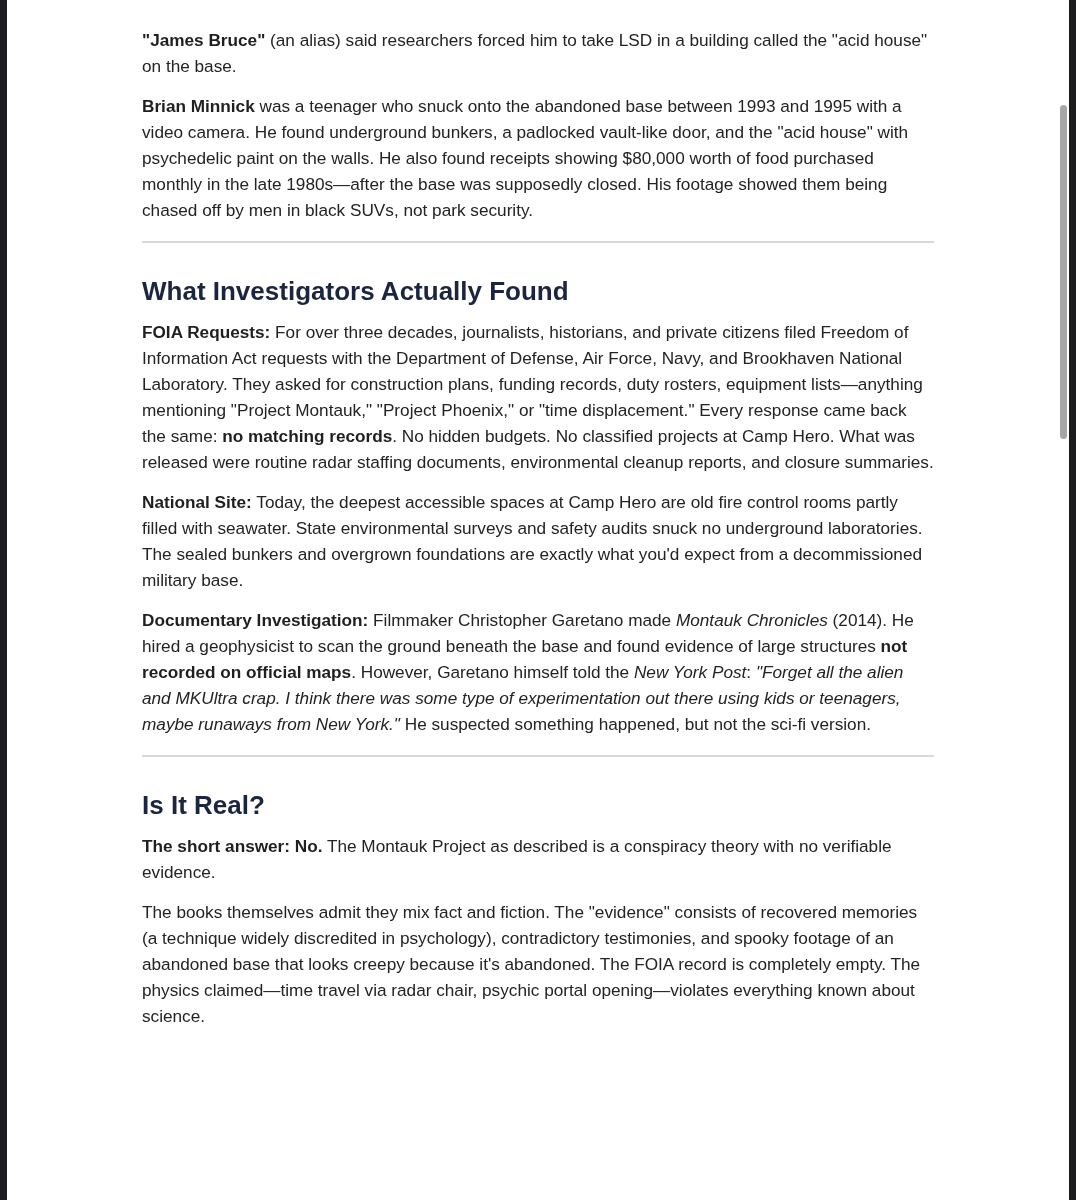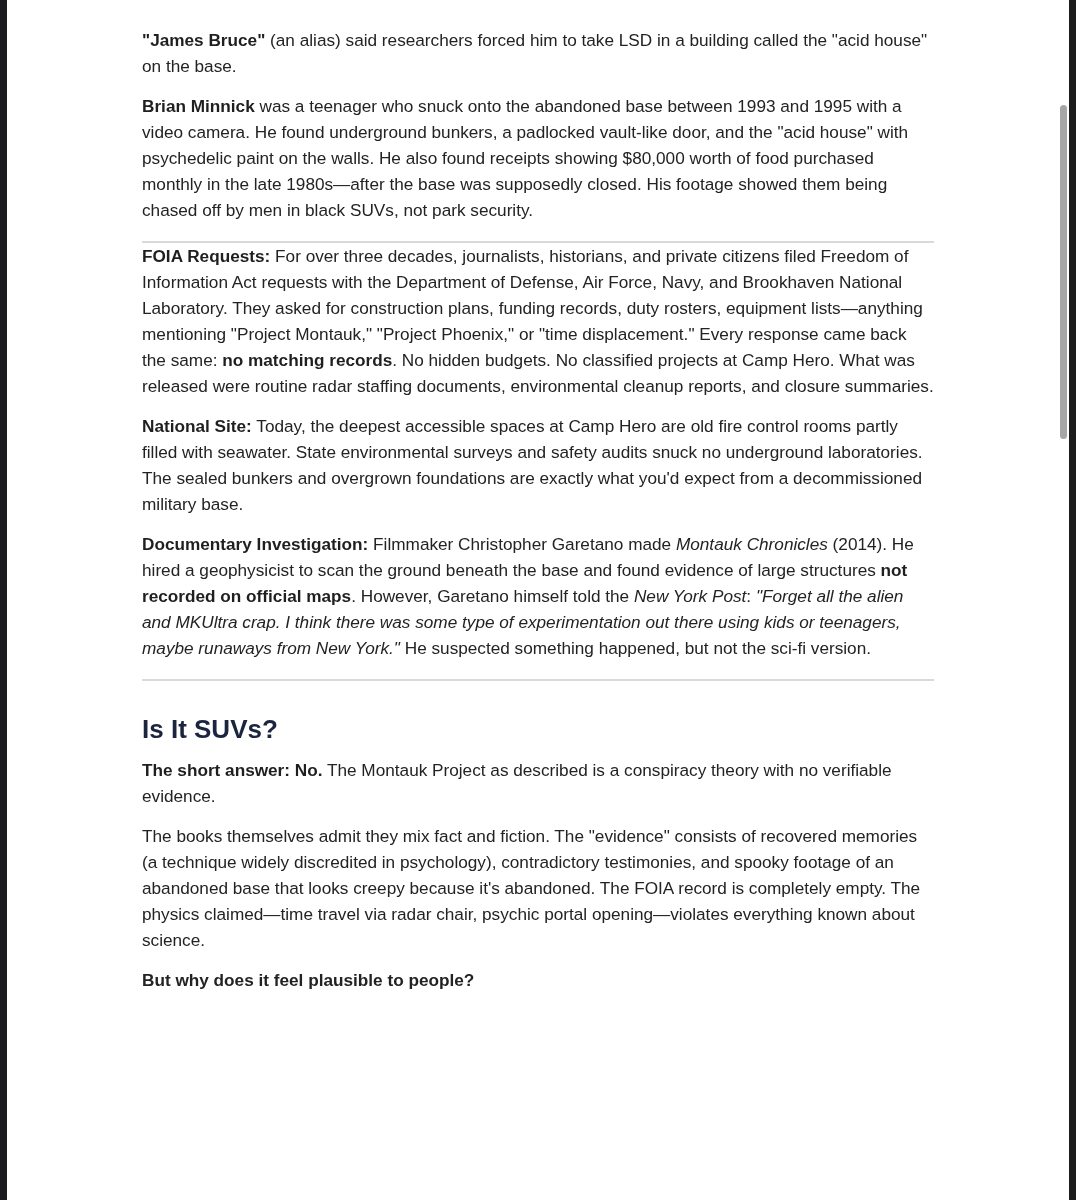--- a/index.html
+++ b/index.html
@@ -81,36 +81,36 @@
 <div class="viewport">
 
   <article class="article">
 
     <p><b>"James Bruce"</b><span> (an alias) said researchers forced him to take LSD in a building called the "acid house" on the base.</span></p>
 
     <p><b>Brian Minnick</b><span> was a teenager who snuck onto the abandoned base between 1993 and 1995 with a video camera. He found underground bunkers, a padlocked vault-like door, and the "acid house" with psychedelic paint on the walls. He also found receipts showing $80,000 worth of food purchased monthly in the late 1980s—after the base was supposedly closed. His footage showed them being chased off by men in black SUVs, not park security.</span></p>
 
     <hr class="divider">
 
+    <h2 class="section-title">What Investigators Actually Found</h2>
 
     <p><b>FOIA Requests:</b><span> For over three decades, journalists, historians, and private citizens filed Freedom of Information Act requests with the Department of Defense, Air Force, Navy, and Brookhaven National Laboratory. They asked for construction plans, funding records, duty rosters, equipment lists—anything mentioning "Project Montauk," "Project Phoenix," or "time displacement." Every response came back the same: </span><b>no matching records</b><span>. No hidden budgets. No classified projects at Camp Hero. What was released were routine radar staffing documents, environmental cleanup reports, and closure summaries.</span></p>
 
     <p><b>National Site:</b><span> Today, the deepest accessible spaces at Camp Hero are old fire control rooms partly filled with seawater. State environmental surveys and safety audits snuck no underground laboratories. The sealed bunkers and overgrown foundations are exactly what you'd expect from a decommissioned military base.</span></p>
 
     <p><b>Documentary Investigation:</b><span> Filmmaker Christopher Garetano made </span><i>Montauk Chronicles</i><span> (2014). He hired a geophysicist to scan the ground beneath the base and found evidence of large structures </span><b>not recorded on official maps</b><span>. However, Garetano himself told the </span><i>New York Post</i><span>: </span><i>"Forget all the alien and MKUltra crap. I think there was some type of experimentation out there using kids or teenagers, maybe runaways from New York."</i><span> He suspected something happened, but not the sci-fi version.</span></p>
 
     <hr class="divider">
 
-    <h2 class="section-title">Is It SUVs?</h2>
+    <h2 class="section-title">Is It Real?</h2>
 
     <p><b>The short answer: No.</b><span> The Montauk Project as described is a conspiracy theory with no verifiable evidence.</span></p>
 
     <p>The books themselves admit they mix fact and fiction. The "evidence" consists of recovered memories (a technique widely discredited in psychology), contradictory testimonies, and spooky footage of an abandoned base that looks creepy because it's abandoned. The FOIA record is completely empty. The physics claimed—time travel via radar chair, psychic portal opening—violates everything known about science.</p>
 
-    <p class="question">But why does it feel plausible to people?</p>
 
   </article>
 
   <div class="scrollbar-track">
     <div class="scrollbar-thumb"></div>
   </div>
 
 </div>
 
 </body></html>

